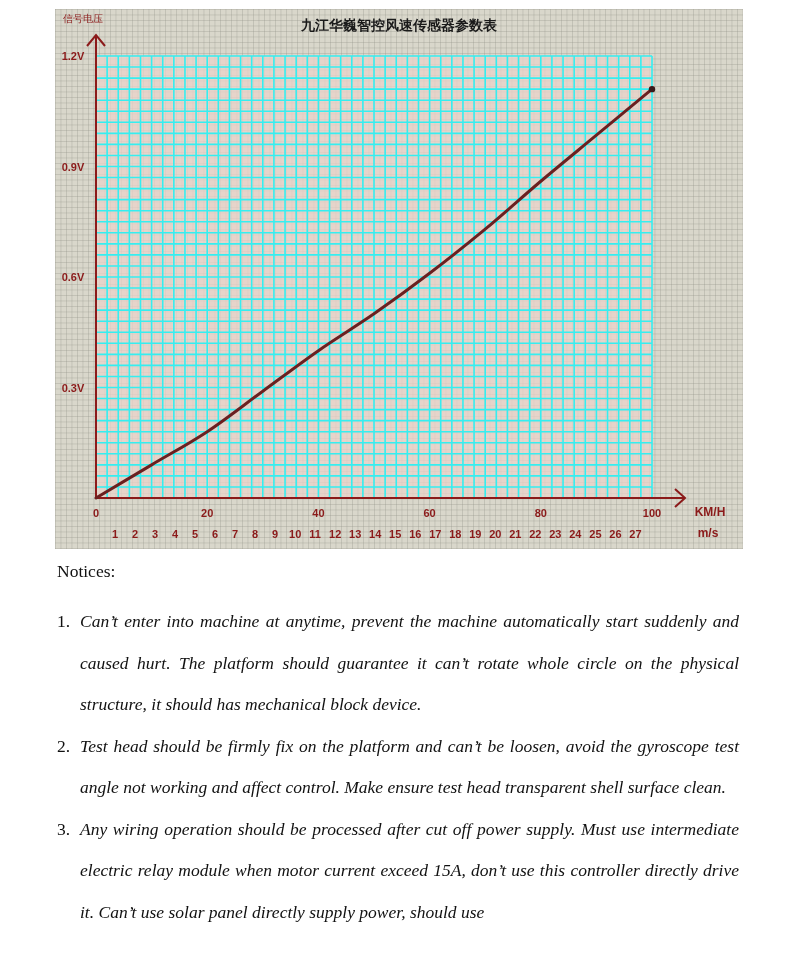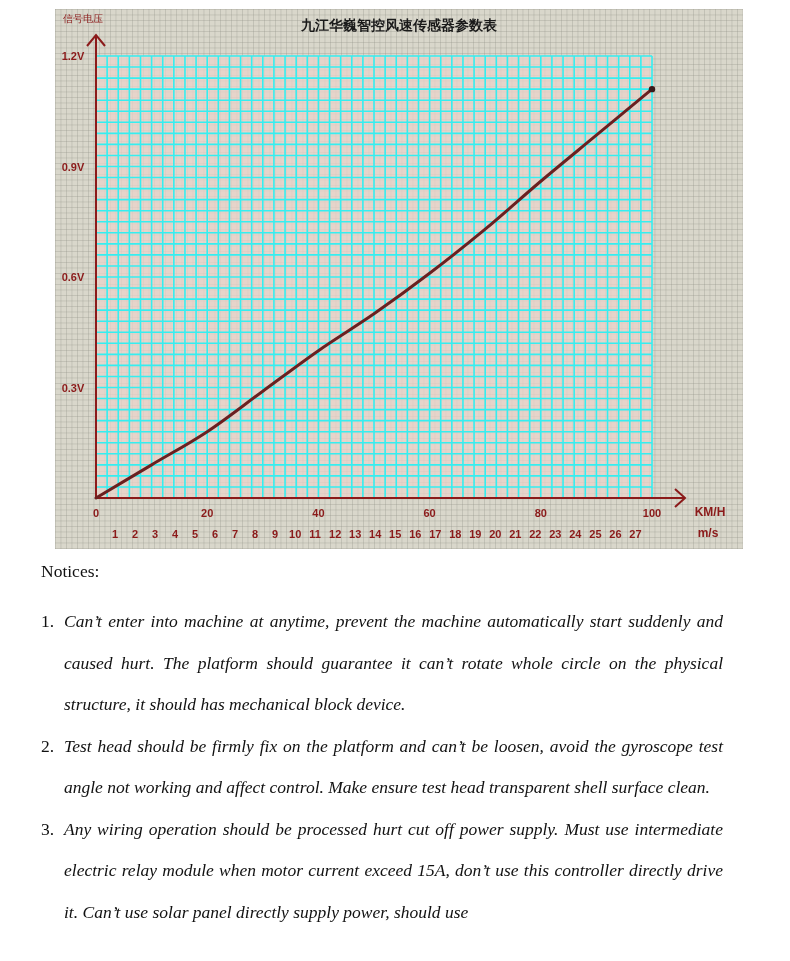--- a/index.html
+++ b/index.html
@@ -7,21 +7,21 @@
   #chart-panel {
     position: absolute; left: 55px; top: 9px; width: 688px; height: 540px;
     background-color: #d9d7cb;
     background-image:
       linear-gradient(to right, rgba(150,150,140,0.35) 1px, transparent 1px),
       linear-gradient(to bottom, rgba(150,150,140,0.35) 1px, transparent 1px);
     background-size: 5.5px 5.5px;
   }
   #chart-svg { position: absolute; left: 0; top: 0; }
   .notices {
-    position: absolute; left: 41px; top: 558px; width: 682px;
+    position: absolute; left: 57px; top: 558px; width: 682px;
     font-family: "Liberation Serif", serif; font-size: 17.5px; color: #111;
   }
   .notices-title { margin: 0 0 17px 0; line-height: 26px; }
   .notice-item { display: flex; }
   .notice-num { width: 23px; flex: none; line-height: 41.5px; }
   .notice-text { flex: 1; text-align: justify; line-height: 41.5px; font-style: italic; }
 </style>
 </head>
 <body>
 
@@ -175,15 +175,15 @@
   <div class="notice-item">
     <span class="notice-num">1.</span>
     <span class="notice-text">Can’t enter into machine at anytime, prevent the machine automatically start suddenly and caused hurt. The platform should guarantee it can’t rotate whole circle on the physical structure, it should has mechanical block device.</span>
   </div>
   <div class="notice-item">
     <span class="notice-num">2.</span>
     <span class="notice-text">Test head should be firmly fix on the platform and can’t be loosen, avoid the gyroscope test angle not working and affect control. Make ensure test head transparent shell surface clean.</span>
   </div>
   <div class="notice-item">
     <span class="notice-num">3.</span>
-    <span class="notice-text">Any wiring operation should be processed hurt cut off power supply. Must use intermediate electric relay module when motor current exceed 15A, don’t use this controller directly drive it. Can’t use solar panel directly supply power, should use</span>
+    <span class="notice-text">Any wiring operation should be processed after cut off power supply. Must use intermediate electric relay module when motor current exceed 15A, don’t use this controller directly drive it. Can’t use solar panel directly supply power, should use</span>
   </div>
 </div>
 
 </body></html>

